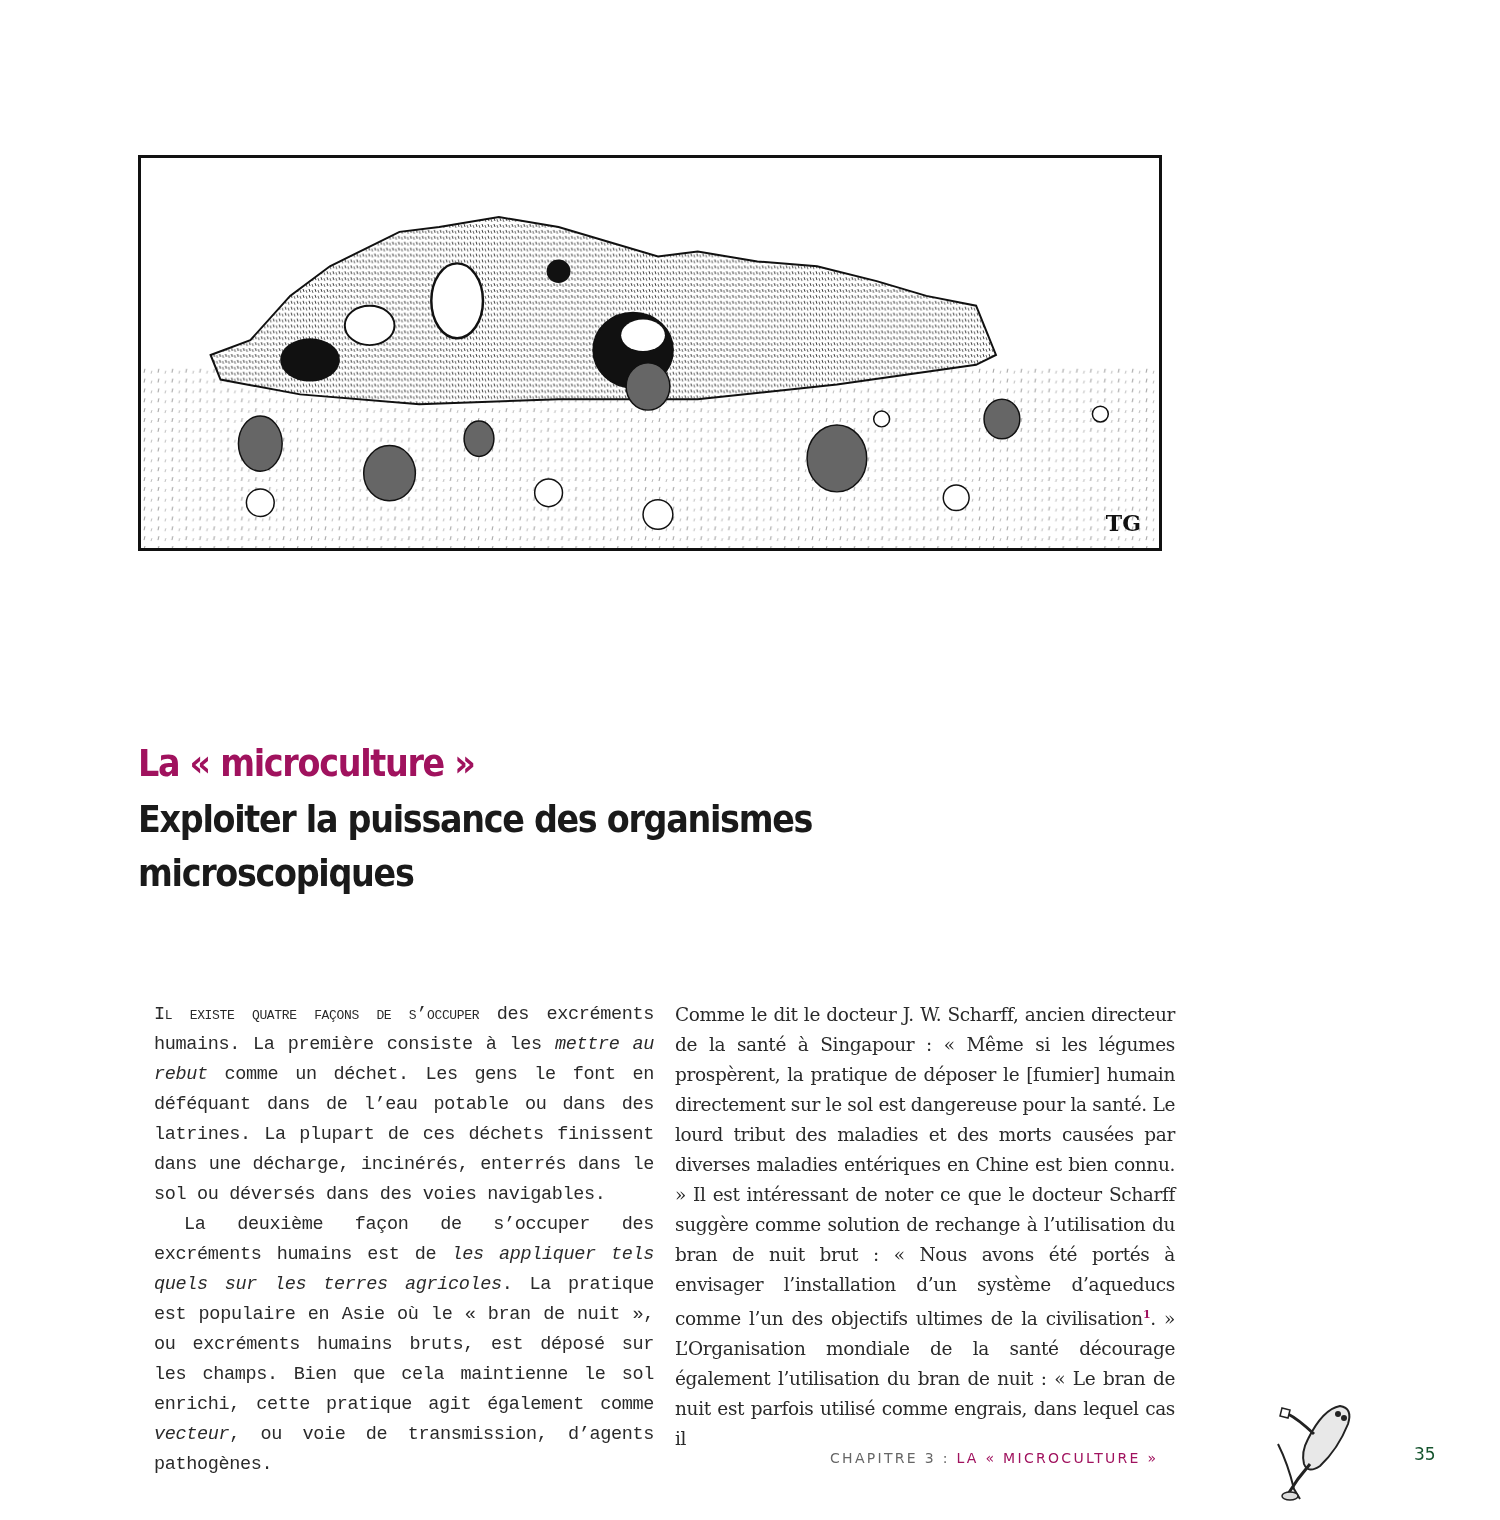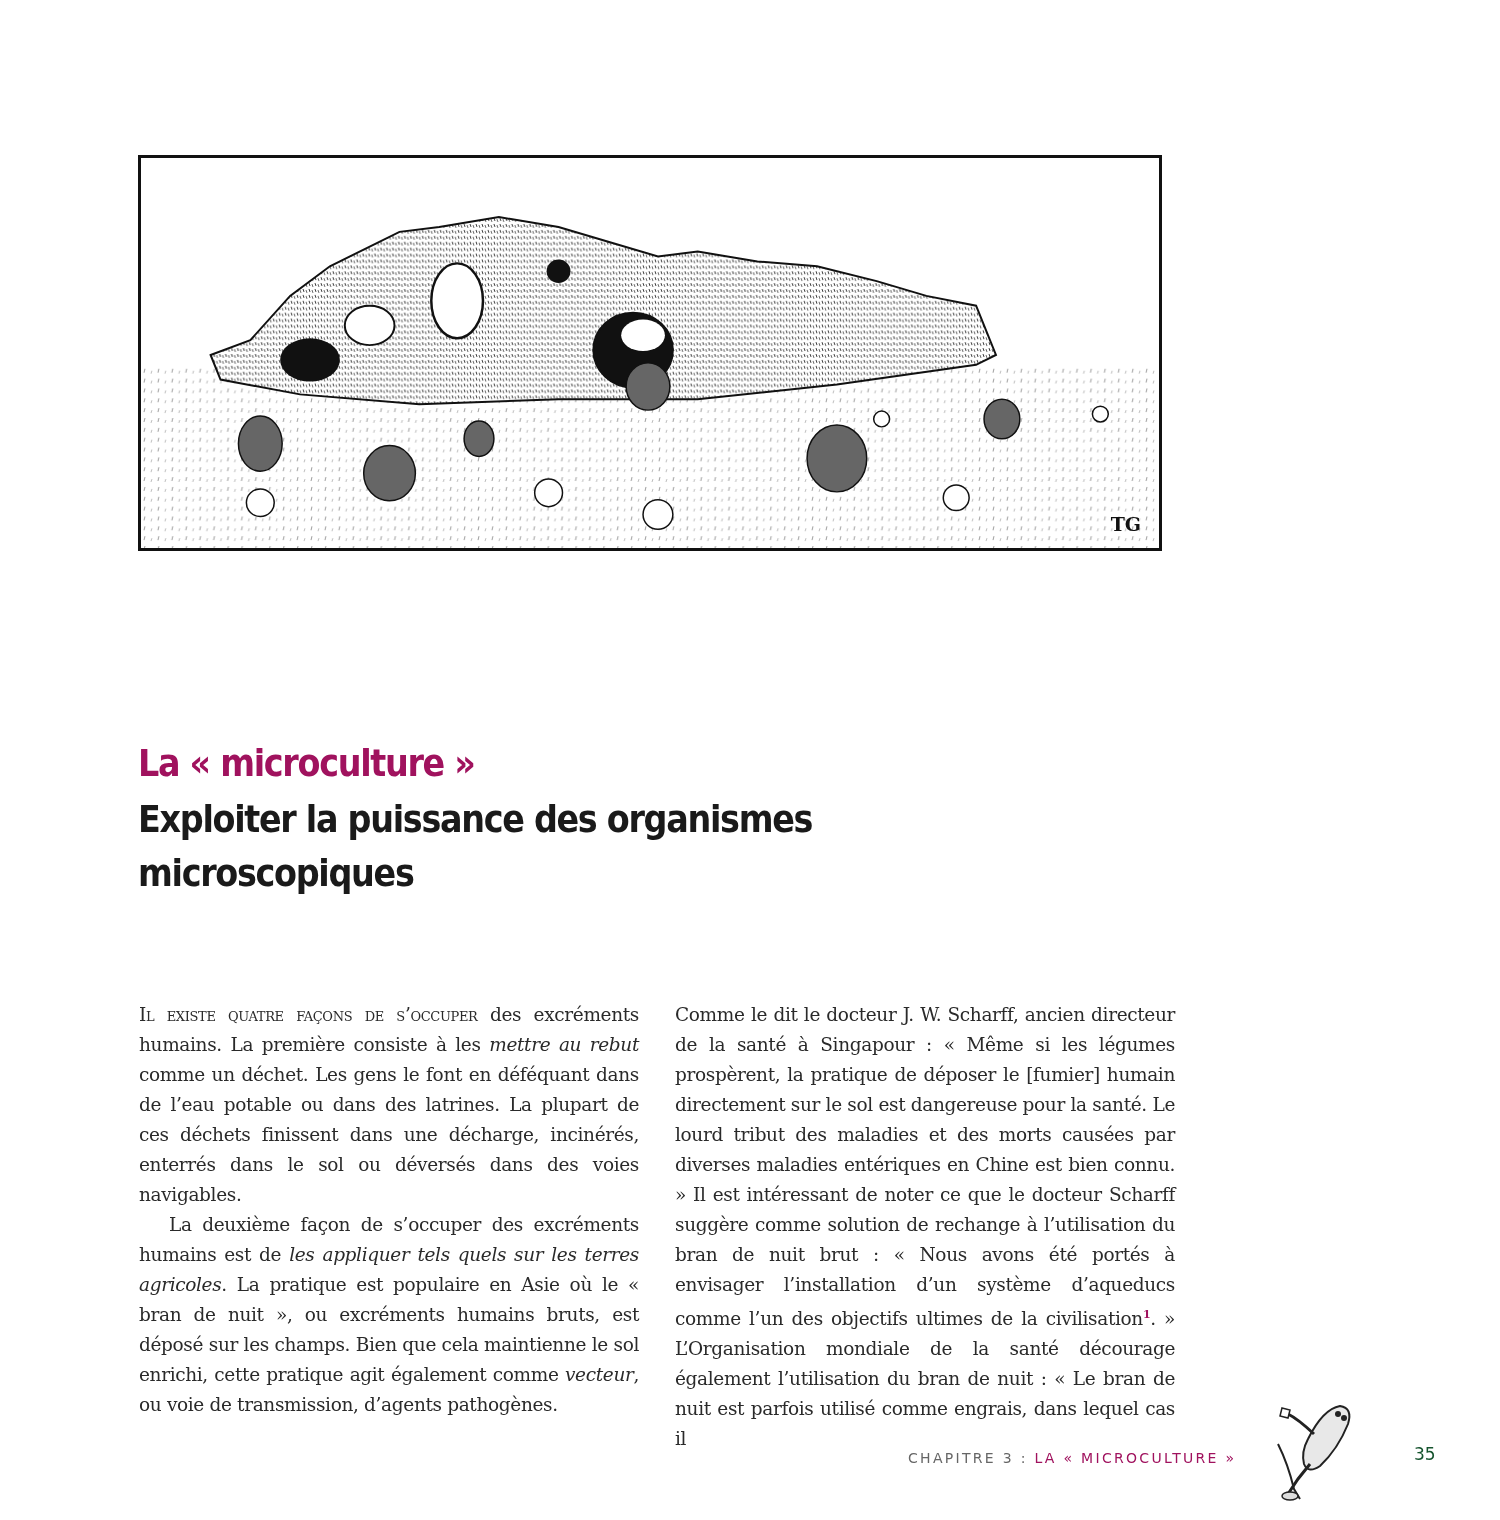--- a/index.html
+++ b/index.html
@@ -5,50 +5,50 @@
   html, body { margin: 0; padding: 0; background: #ffffff; }
   body { width: 1500px; height: 1520px; position: relative; overflow: hidden; }
 
   .illustration {
     position: absolute; left: 138px; top: 155px; width: 1024px; height: 396px;
     border: 3px solid #111; box-sizing: border-box; background: #fff; overflow: hidden;
   }
   .illustration svg { width: 100%; height: 100%; display: block; }
   .monogram {
     position: absolute; right: 18px; bottom: 14px;
-    font-family: "DejaVu Serif", serif; font-size: 19px; font-weight: bold; color: #111; line-height: 1; margin-left: 12px;
+    font-family: "DejaVu Serif", serif; font-size: 22px; font-weight: bold; color: #111; line-height: 1; margin-left: 12px;
   }
 
   .title-block { position: absolute; left: 138px; top: 738px; width: 900px; }
   .chapter-title {
     font-family: "DejaVu Sans", sans-serif; font-weight: bold; font-size: 38px;
     color: #a0125e; letter-spacing: -1.5px; margin: 0; line-height: 50px;
     transform: scaleX(0.88); transform-origin: left;
   }
   .chapter-subtitle {
     font-family: "DejaVu Sans", sans-serif; font-weight: bold; font-size: 38px;
     color: #1a1a1a; letter-spacing: -1.5px; margin: 4px 0 0 0; line-height: 54px;
     width: 820px; transform: scaleX(0.88); transform-origin: left;
   }
 
   .col {
     position: absolute; top: 1000px; width: 500px;
     font-family: "DejaVu Serif", serif; font-size: 18.5px; line-height: 30px;
     color: #2a2a2a; text-align: justify; hyphens: manual;
     letter-spacing: -0.35px;
   }
-  .col-left { left: 139px; }
+  .col-left { left: 154px; font-family: Liberation Mono, monospace; }
   .col-right { left: 675px; }
   .col p { margin: 0; }
   .col p.indent { text-indent: 30px; }
   .smallcaps { font-variant: small-caps; }
   .sup { color: #a0125e; font-size: 11px; vertical-align: super; font-weight: bold; }
 
   .running-footer {
-    position: absolute; left: 908px; top: 1450px;
+    position: absolute; left: 830px; top: 1450px;
     font-family: "DejaVu Sans", sans-serif; font-size: 14px; letter-spacing: 2.3px;
     color: #666;
   }
   .running-footer .accent { color: #a0125e; }
   .mascot { position: absolute; left: 1268px; top: 1394px; width: 90px; height: 110px; }
   .page-number {
     position: absolute; left: 1414px; top: 1444px;
     font-family: "DejaVu Sans", sans-serif; font-size: 17px; color: #14532d;
   }
 </style>

